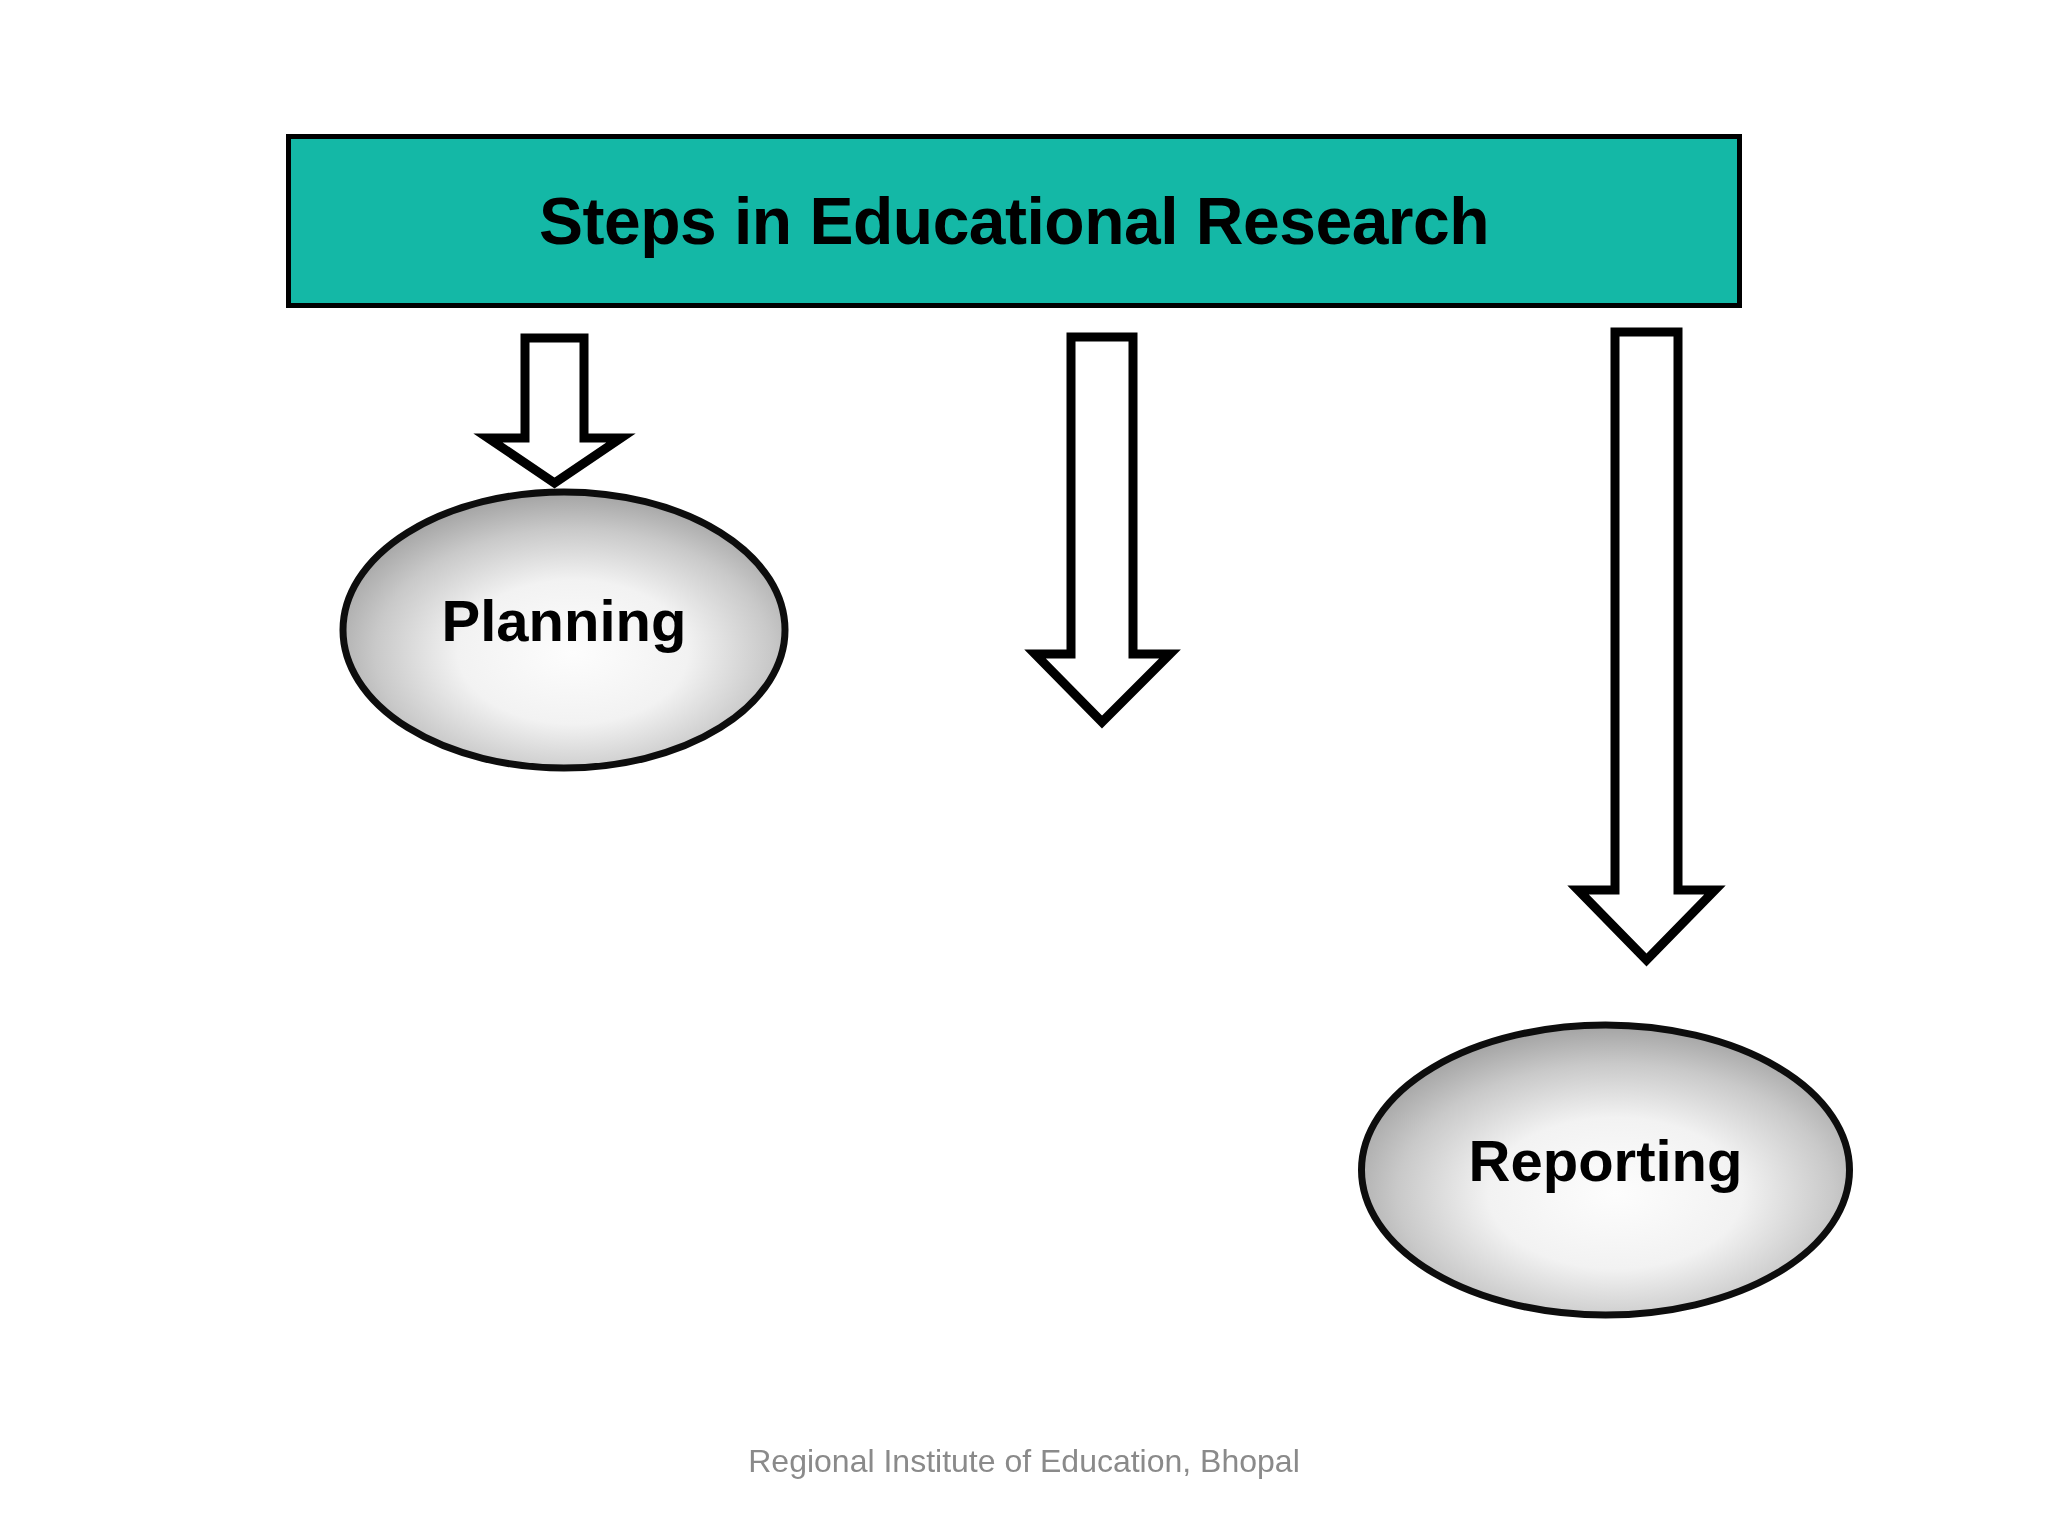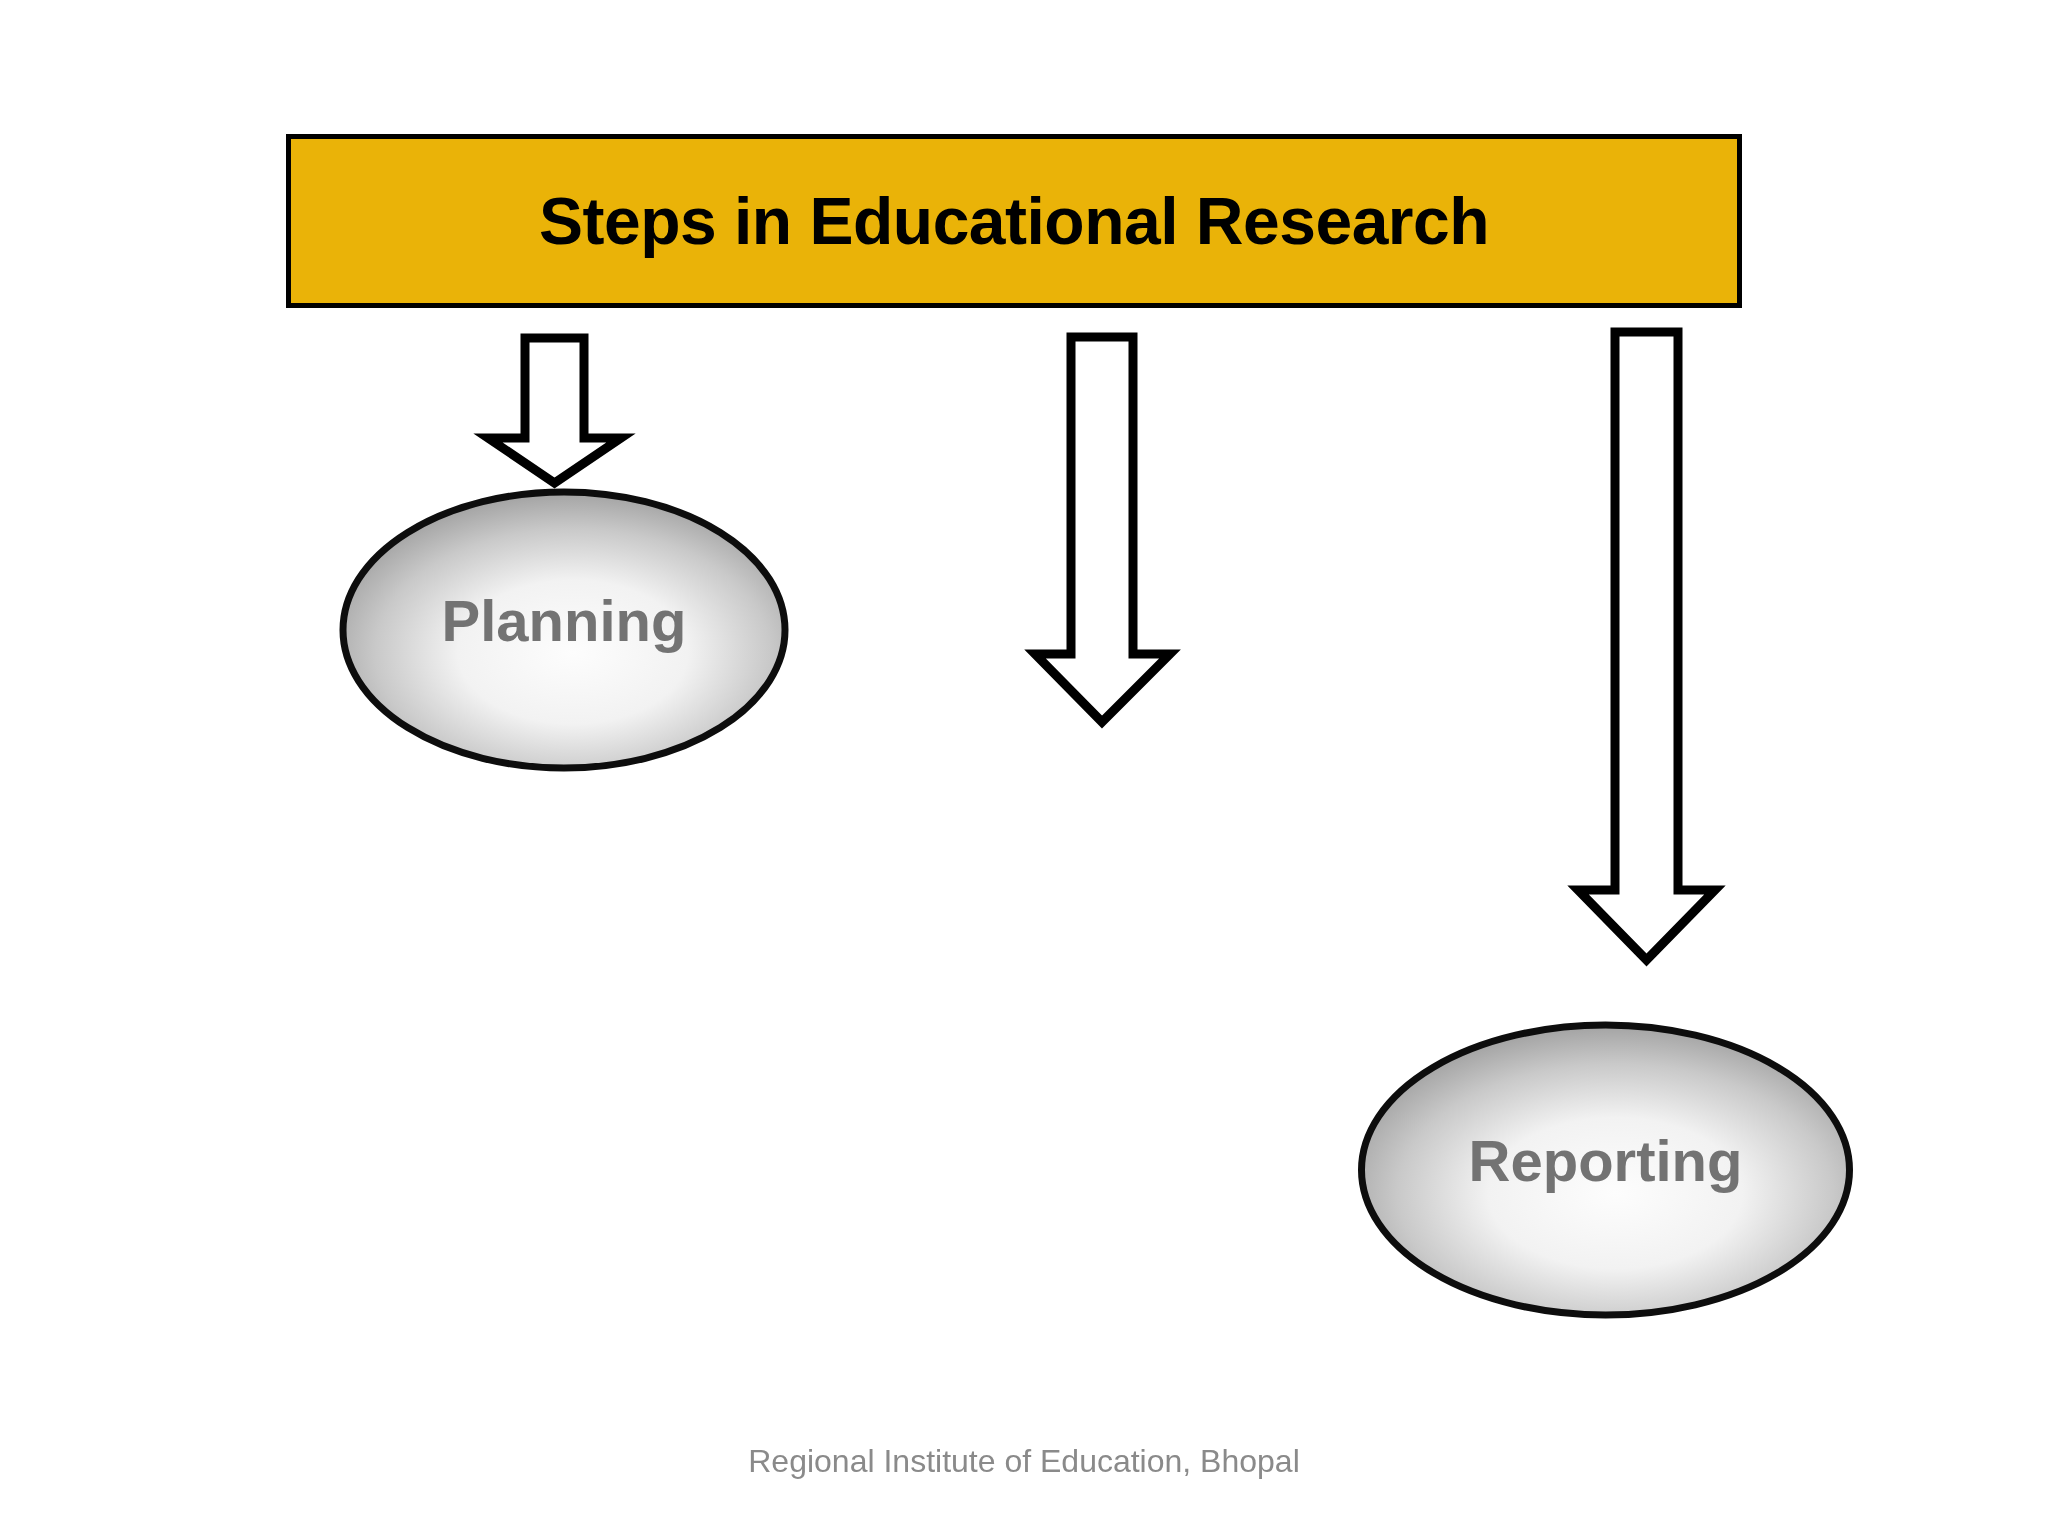--- a/index.html
+++ b/index.html
@@ -18,21 +18,21 @@
 
   
   .title-box {
     position: absolute;
     left: 286px;
     top: 134px;
     width: 1456px;
     height: 174px;
     box-sizing: border-box;
     border: 5px solid #000000;
-    background: #eab308;
+    background: #14b8a6;
     display: flex;
     align-items: center;
     justify-content: center;
   }
   .title-text {
     font-size: 66px;
     font-weight: bold;
     color: #000000;
     letter-spacing: -0.5px;
     white-space: nowrap;
@@ -61,21 +61,21 @@
     top: 0;
     overflow: visible;
   }
   .node-label {
     position: absolute;
     left: 0;
     width: 100%;
     text-align: center;
     font-size: 58px;
     font-weight: bold;
-    color: #737373;
+    color: #000000;
     white-space: nowrap;
     line-height: 1;
     pointer-events: none;
   }
 
   
   .footer {
     position: absolute;
     left: 0;
     top: 1443px;

